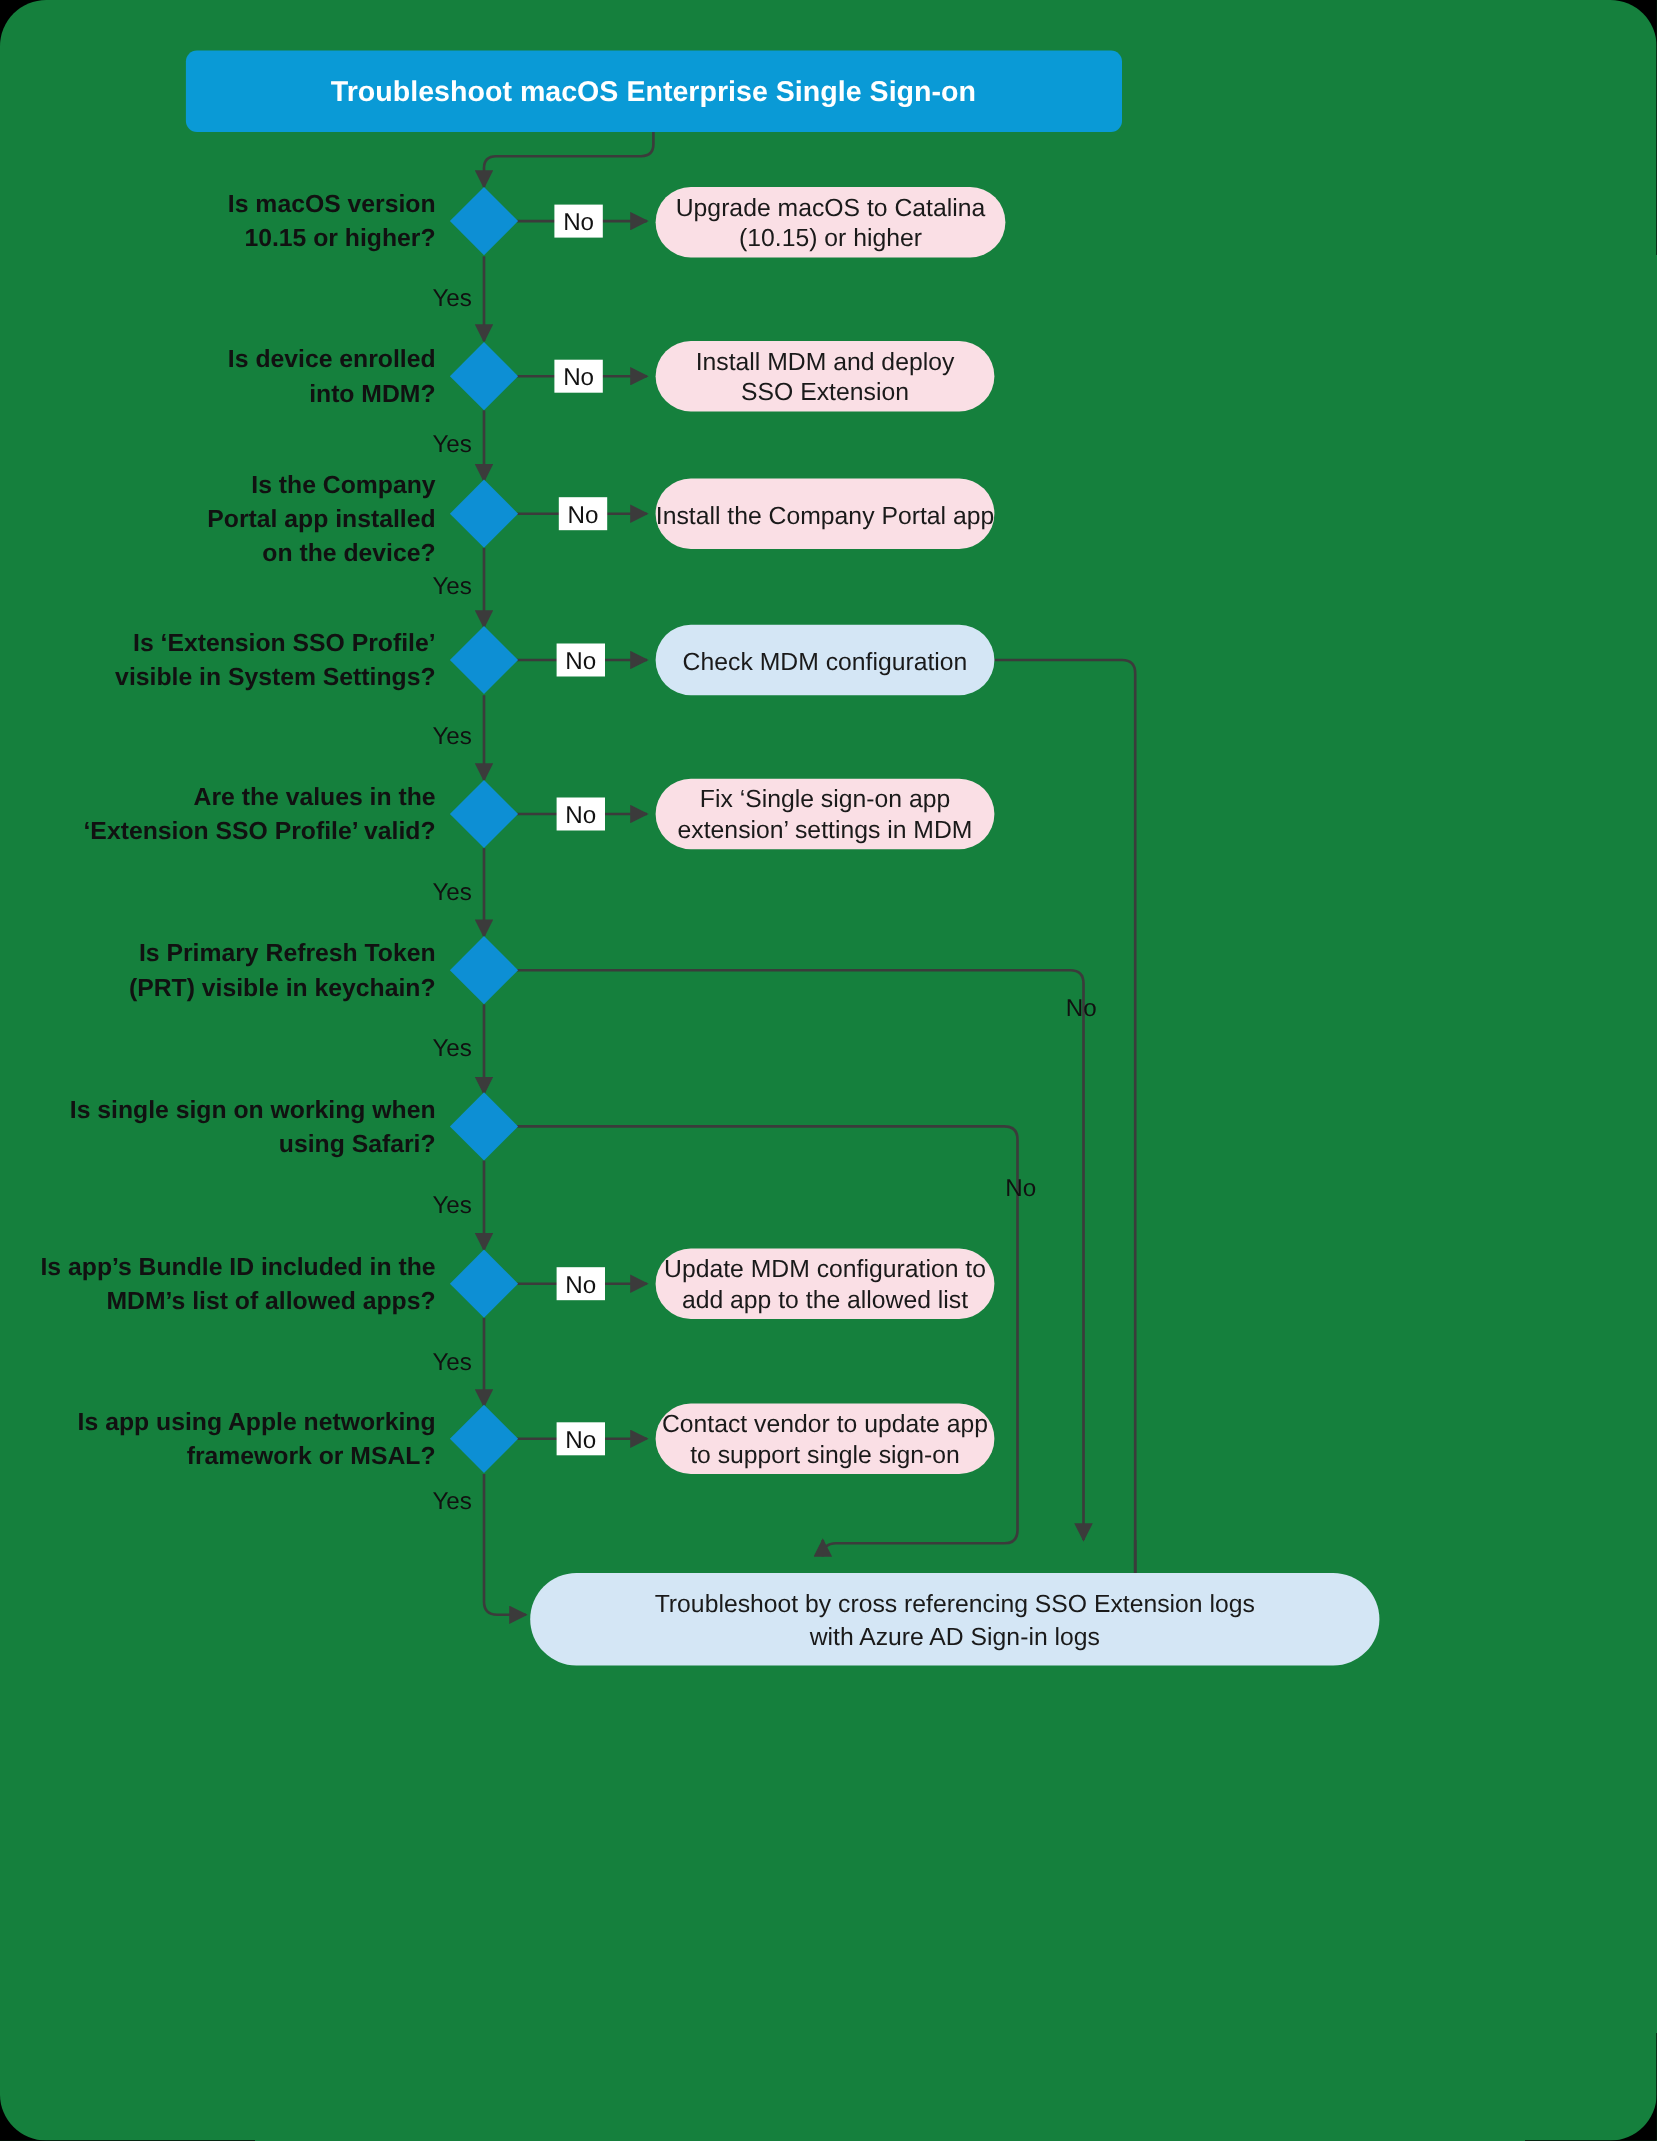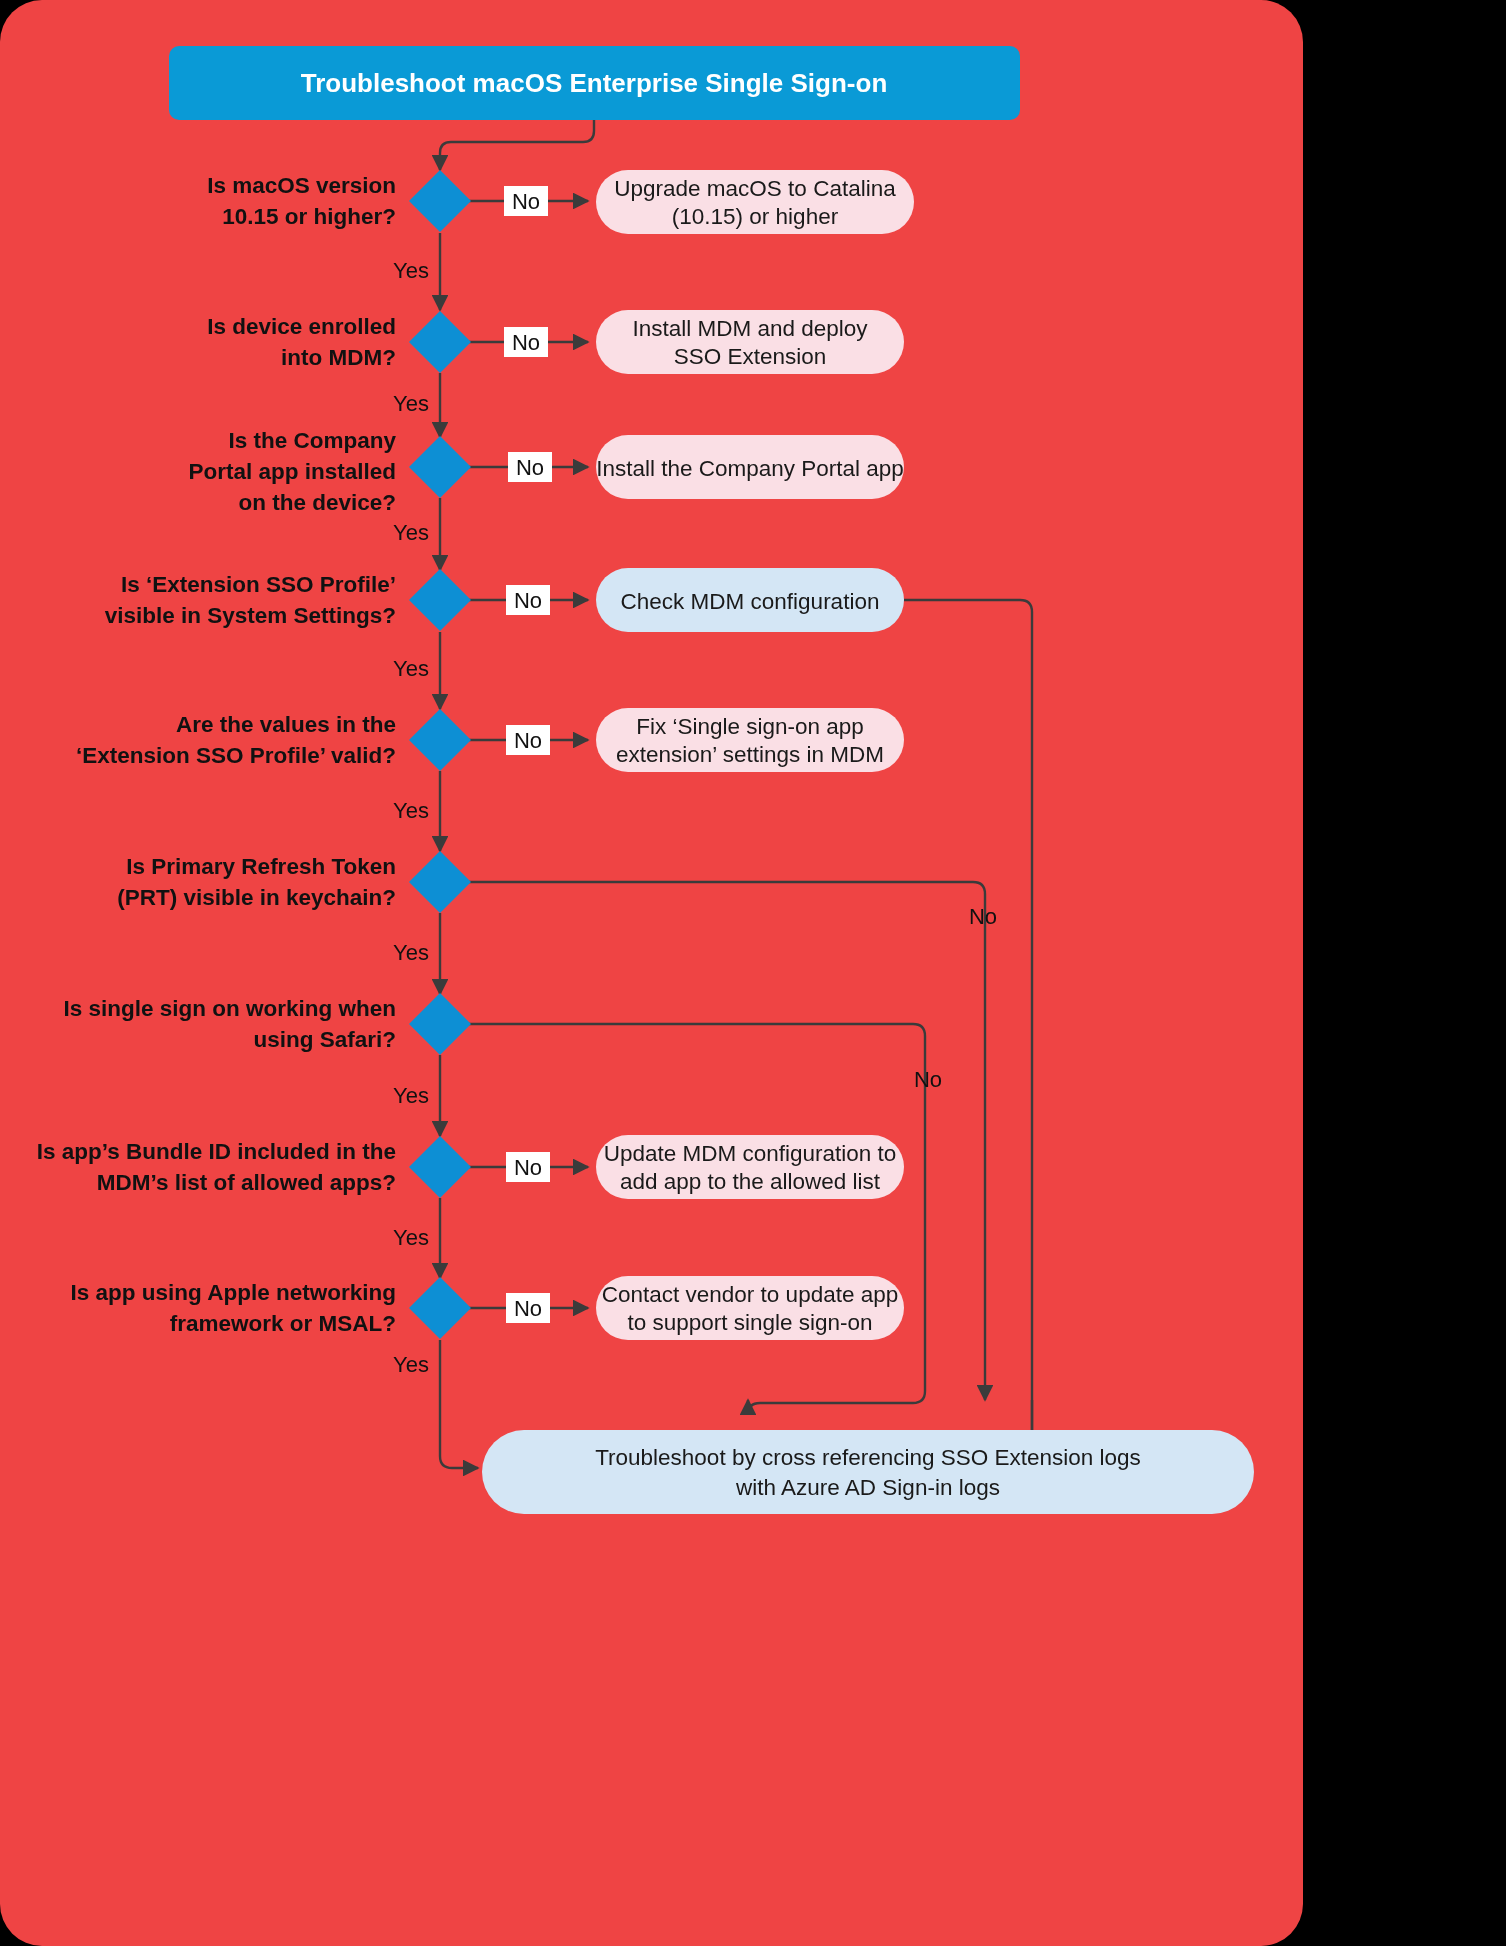--- a/index.html
+++ b/index.html
@@ -1,20 +1,20 @@
 <!DOCTYPE html>
 <html><head>
 <meta charset="utf-8">
 <style>
   html,body{margin:0;padding:0;background:#000;}
   body{font-family:"Liberation Sans", sans-serif;}
   #page{
     position:relative;
-    width:1303px;height:1946px;
-    background:#ef4444;
+    width:1506px;height:1946px;
+    background:#15803d;
     border-radius:42px;
     overflow:hidden;
   }
   #wrap{
     position:relative;width:1506px;height:1946px;background:#000;
   }
   svg{display:block;}
   .title-txt{
     font-family:"Liberation Sans", sans-serif;
     font-weight:bold;font-size:26px;fill:#ffffff;

